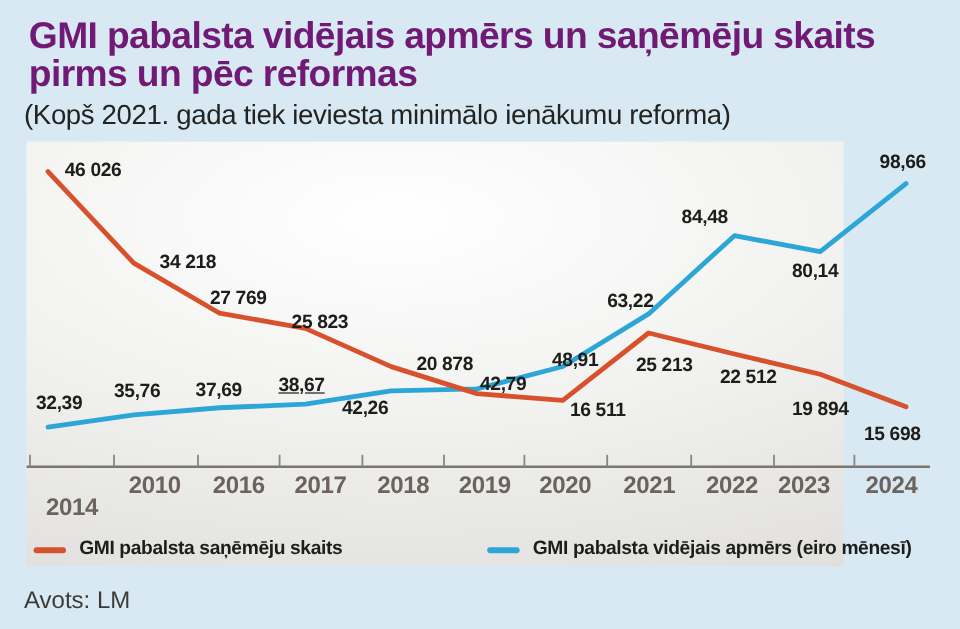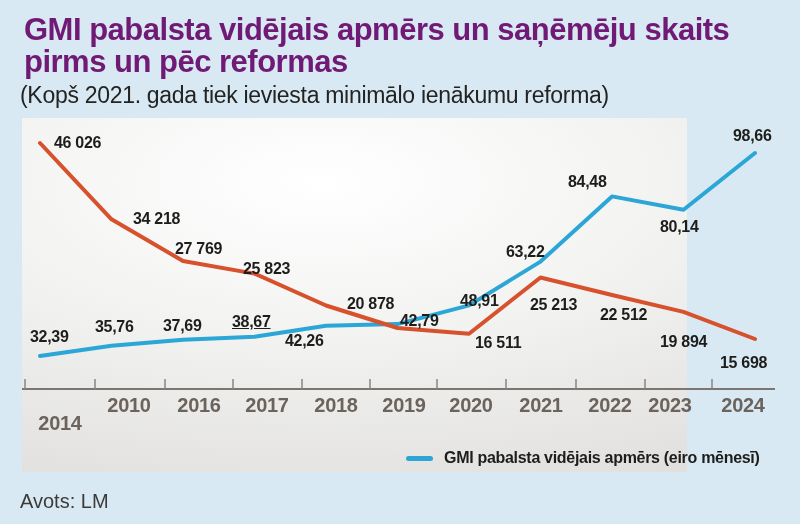--- a/index.html
+++ b/index.html
@@ -13,20 +13,21 @@
     margin:4px;font-size:31px;line-height:32px;font-weight:700;
     color:#701a75;letter-spacing:-0.5px;
   }
   .subtitle{
     margin-top:4px;font-size:23px;line-height:27px;font-weight:400;
     color:#232321;letter-spacing:-0.3px;
   }
   .card{
     position:absolute;left:22px;top:118px;width:665px;height:354px;
     background:radial-gradient(ellipse 120% 100% at 45% 18%, #ffffff 0%, #f2f2f1 45%, #dedddb 100%);
+    padding-left:16px;
   }
   .card svg{position:absolute;left:0;top:0;}
   .dlabel{
     position:absolute;font-size:16px;font-weight:700;color:#1d1d1b;
     letter-spacing:-0.3px;white-space:nowrap;
   }
   .ylabel{
     position:absolute;font-size:20px;font-weight:700;color:#6b635c;
     letter-spacing:-0.3px;white-space:nowrap;transform:translateX(-50%);
   }
@@ -96,19 +97,23 @@
       <div class="ylabel" style="left: 245px; top: 276px;">2017</div>
       <div class="ylabel" style="left: 314px; top: 276px;">2018</div>
       <div class="ylabel" style="left: 382px; top: 276px;">2019</div>
       <div class="ylabel" style="left: 449px; top: 276px;">2020</div>
       <div class="ylabel" style="left: 519px; top: 276px;">2021</div>
       <div class="ylabel" style="left: 588px; top: 276px;">2022</div>
       <div class="ylabel" style="left: 648px; top: 276px;">2023</div>
       <div class="ylabel" style="left: 721px; top: 276px;">2024</div>
     </div>
 
+  <div class="legend-item" id="legend-item-0" style="left: 6px; top: 330px;">
+    <span class="legend-dash" id="legend-dash-0" style="background: rgb(215, 81, 45);"></span>
+    <span class="legend-text">GMI pabalsta saņēmēju skaits</span>
+  </div>
   <div class="legend-item" id="legend-item-1" style="left: 384px; top: 330px;">
     <span class="legend-dash" id="legend-dash-1" style="background: rgb(44, 166, 215);"></span>
     <span class="legend-text">GMI pabalsta vidējais apmērs (eiro mēnesī)</span>
   </div>
 </div>
 
 <div class="source">Avots: LM</div>
 
 </body></html>

